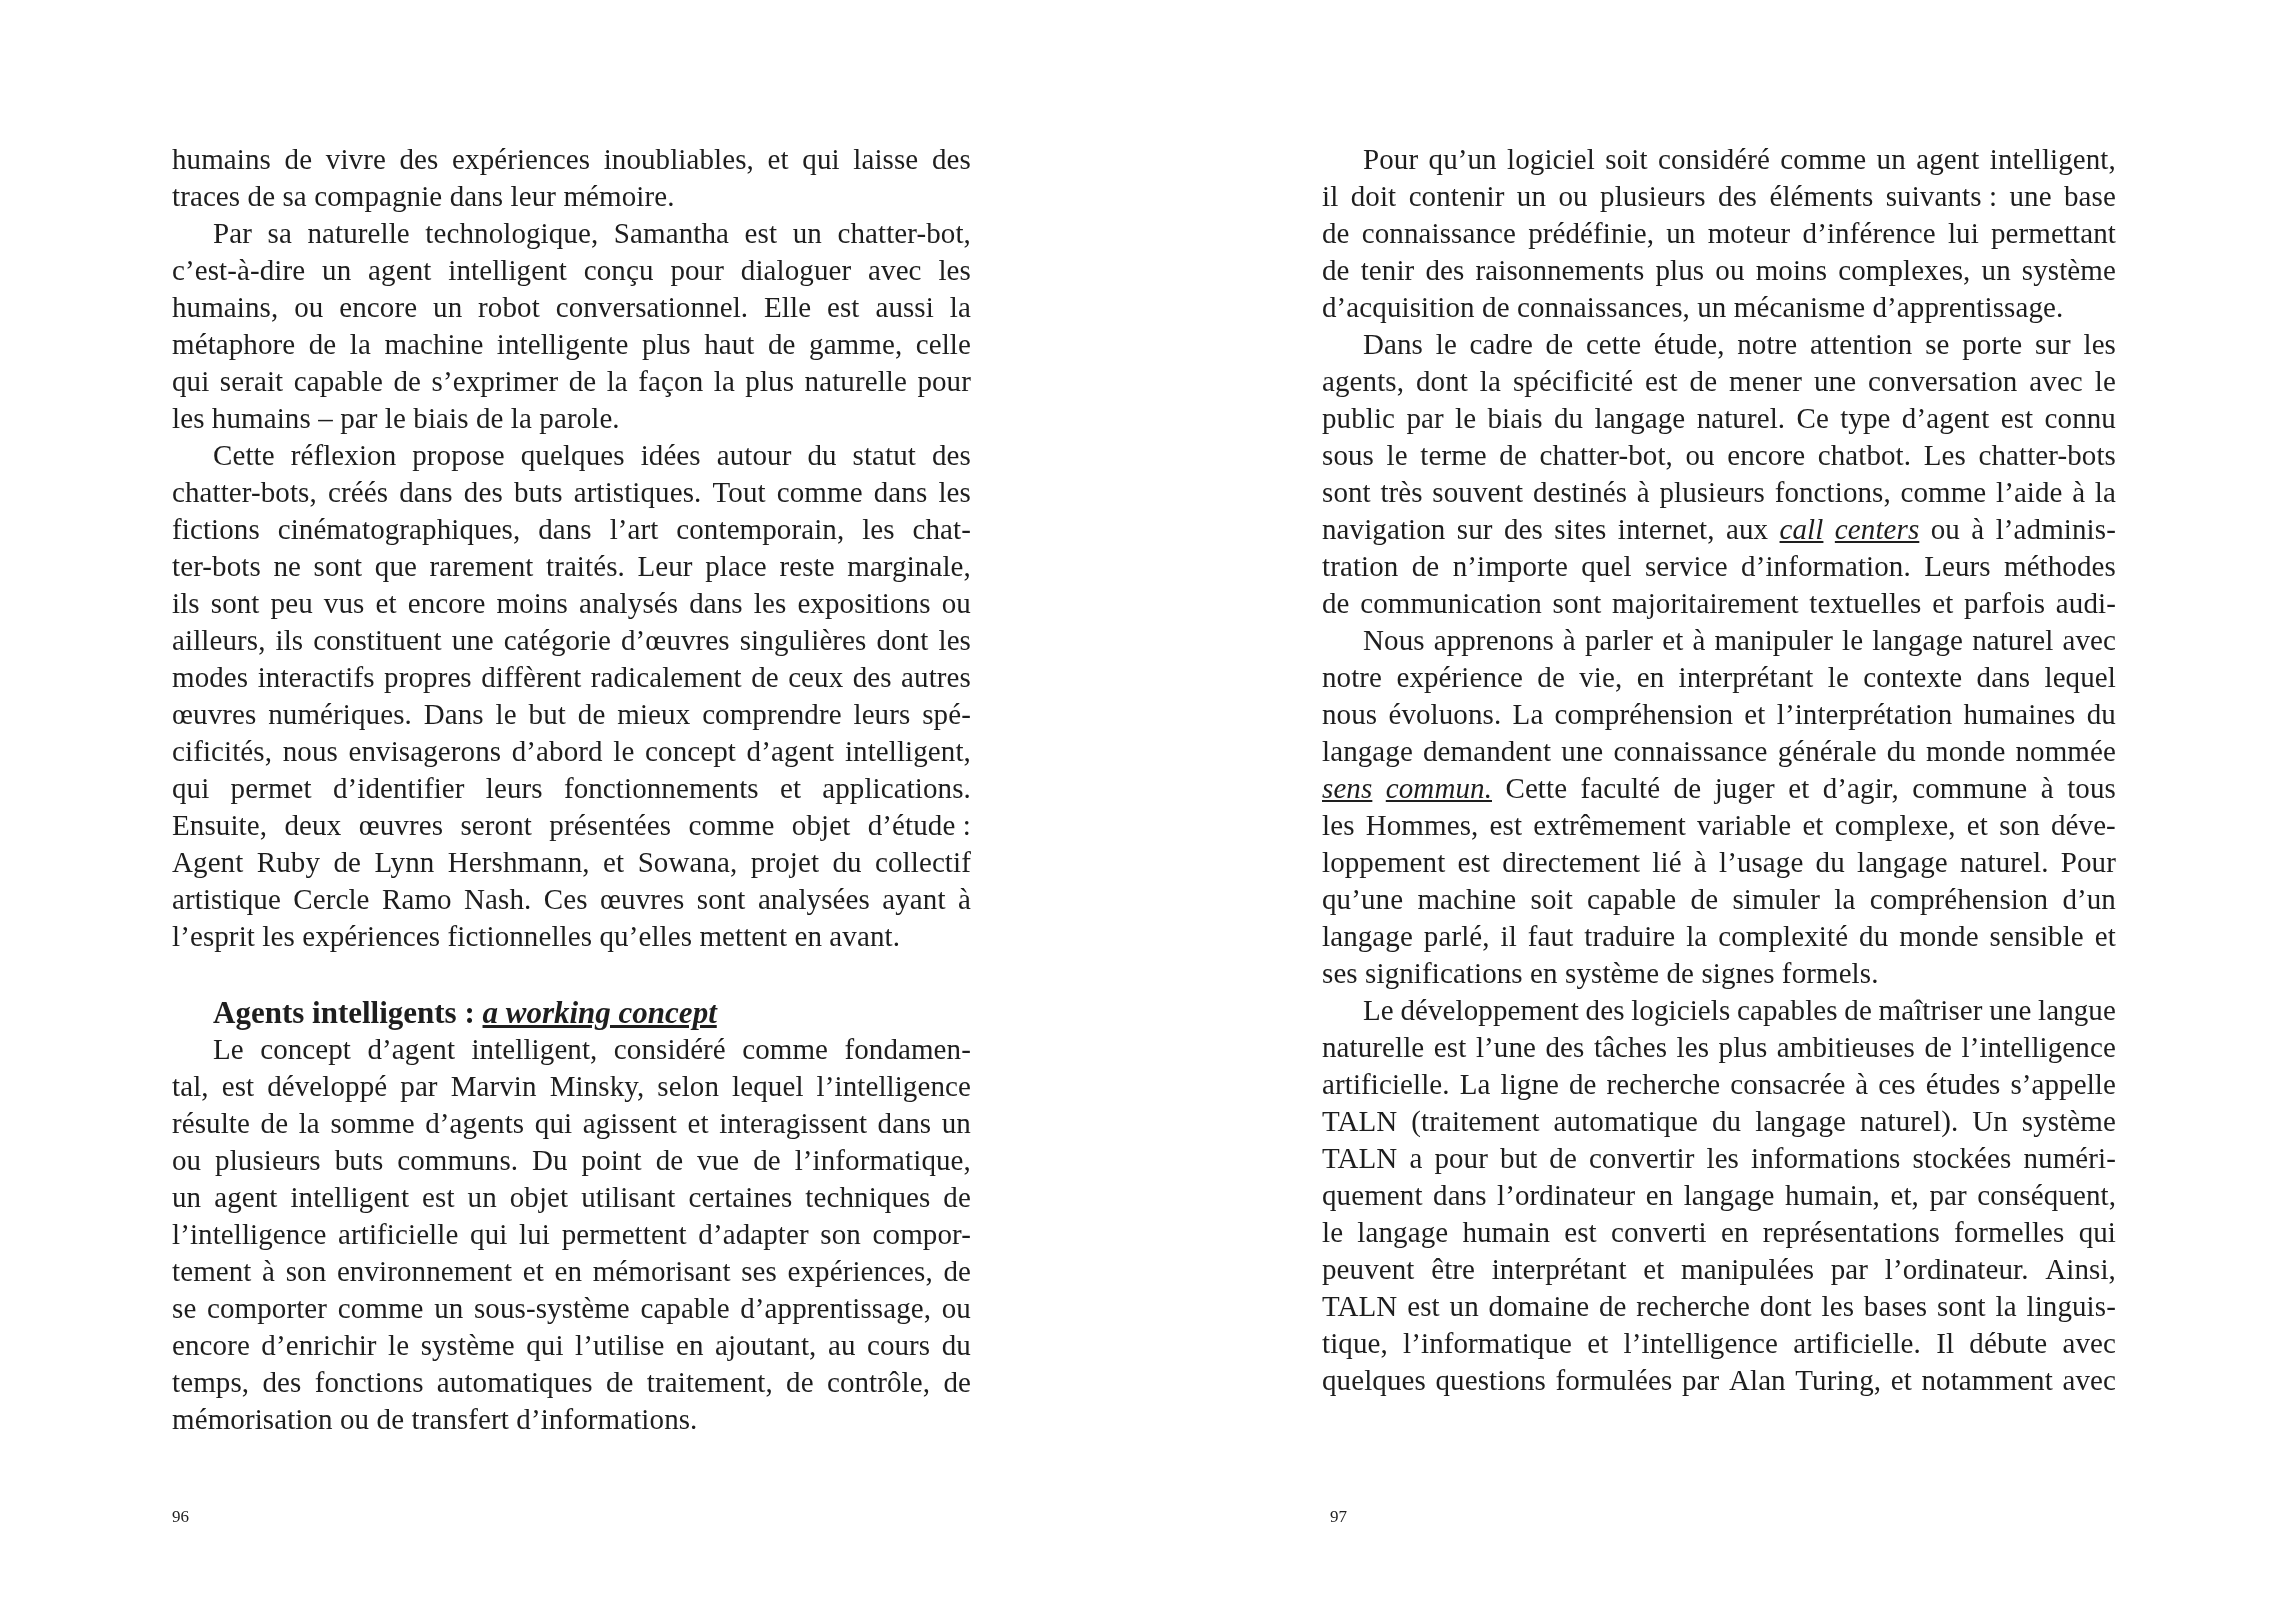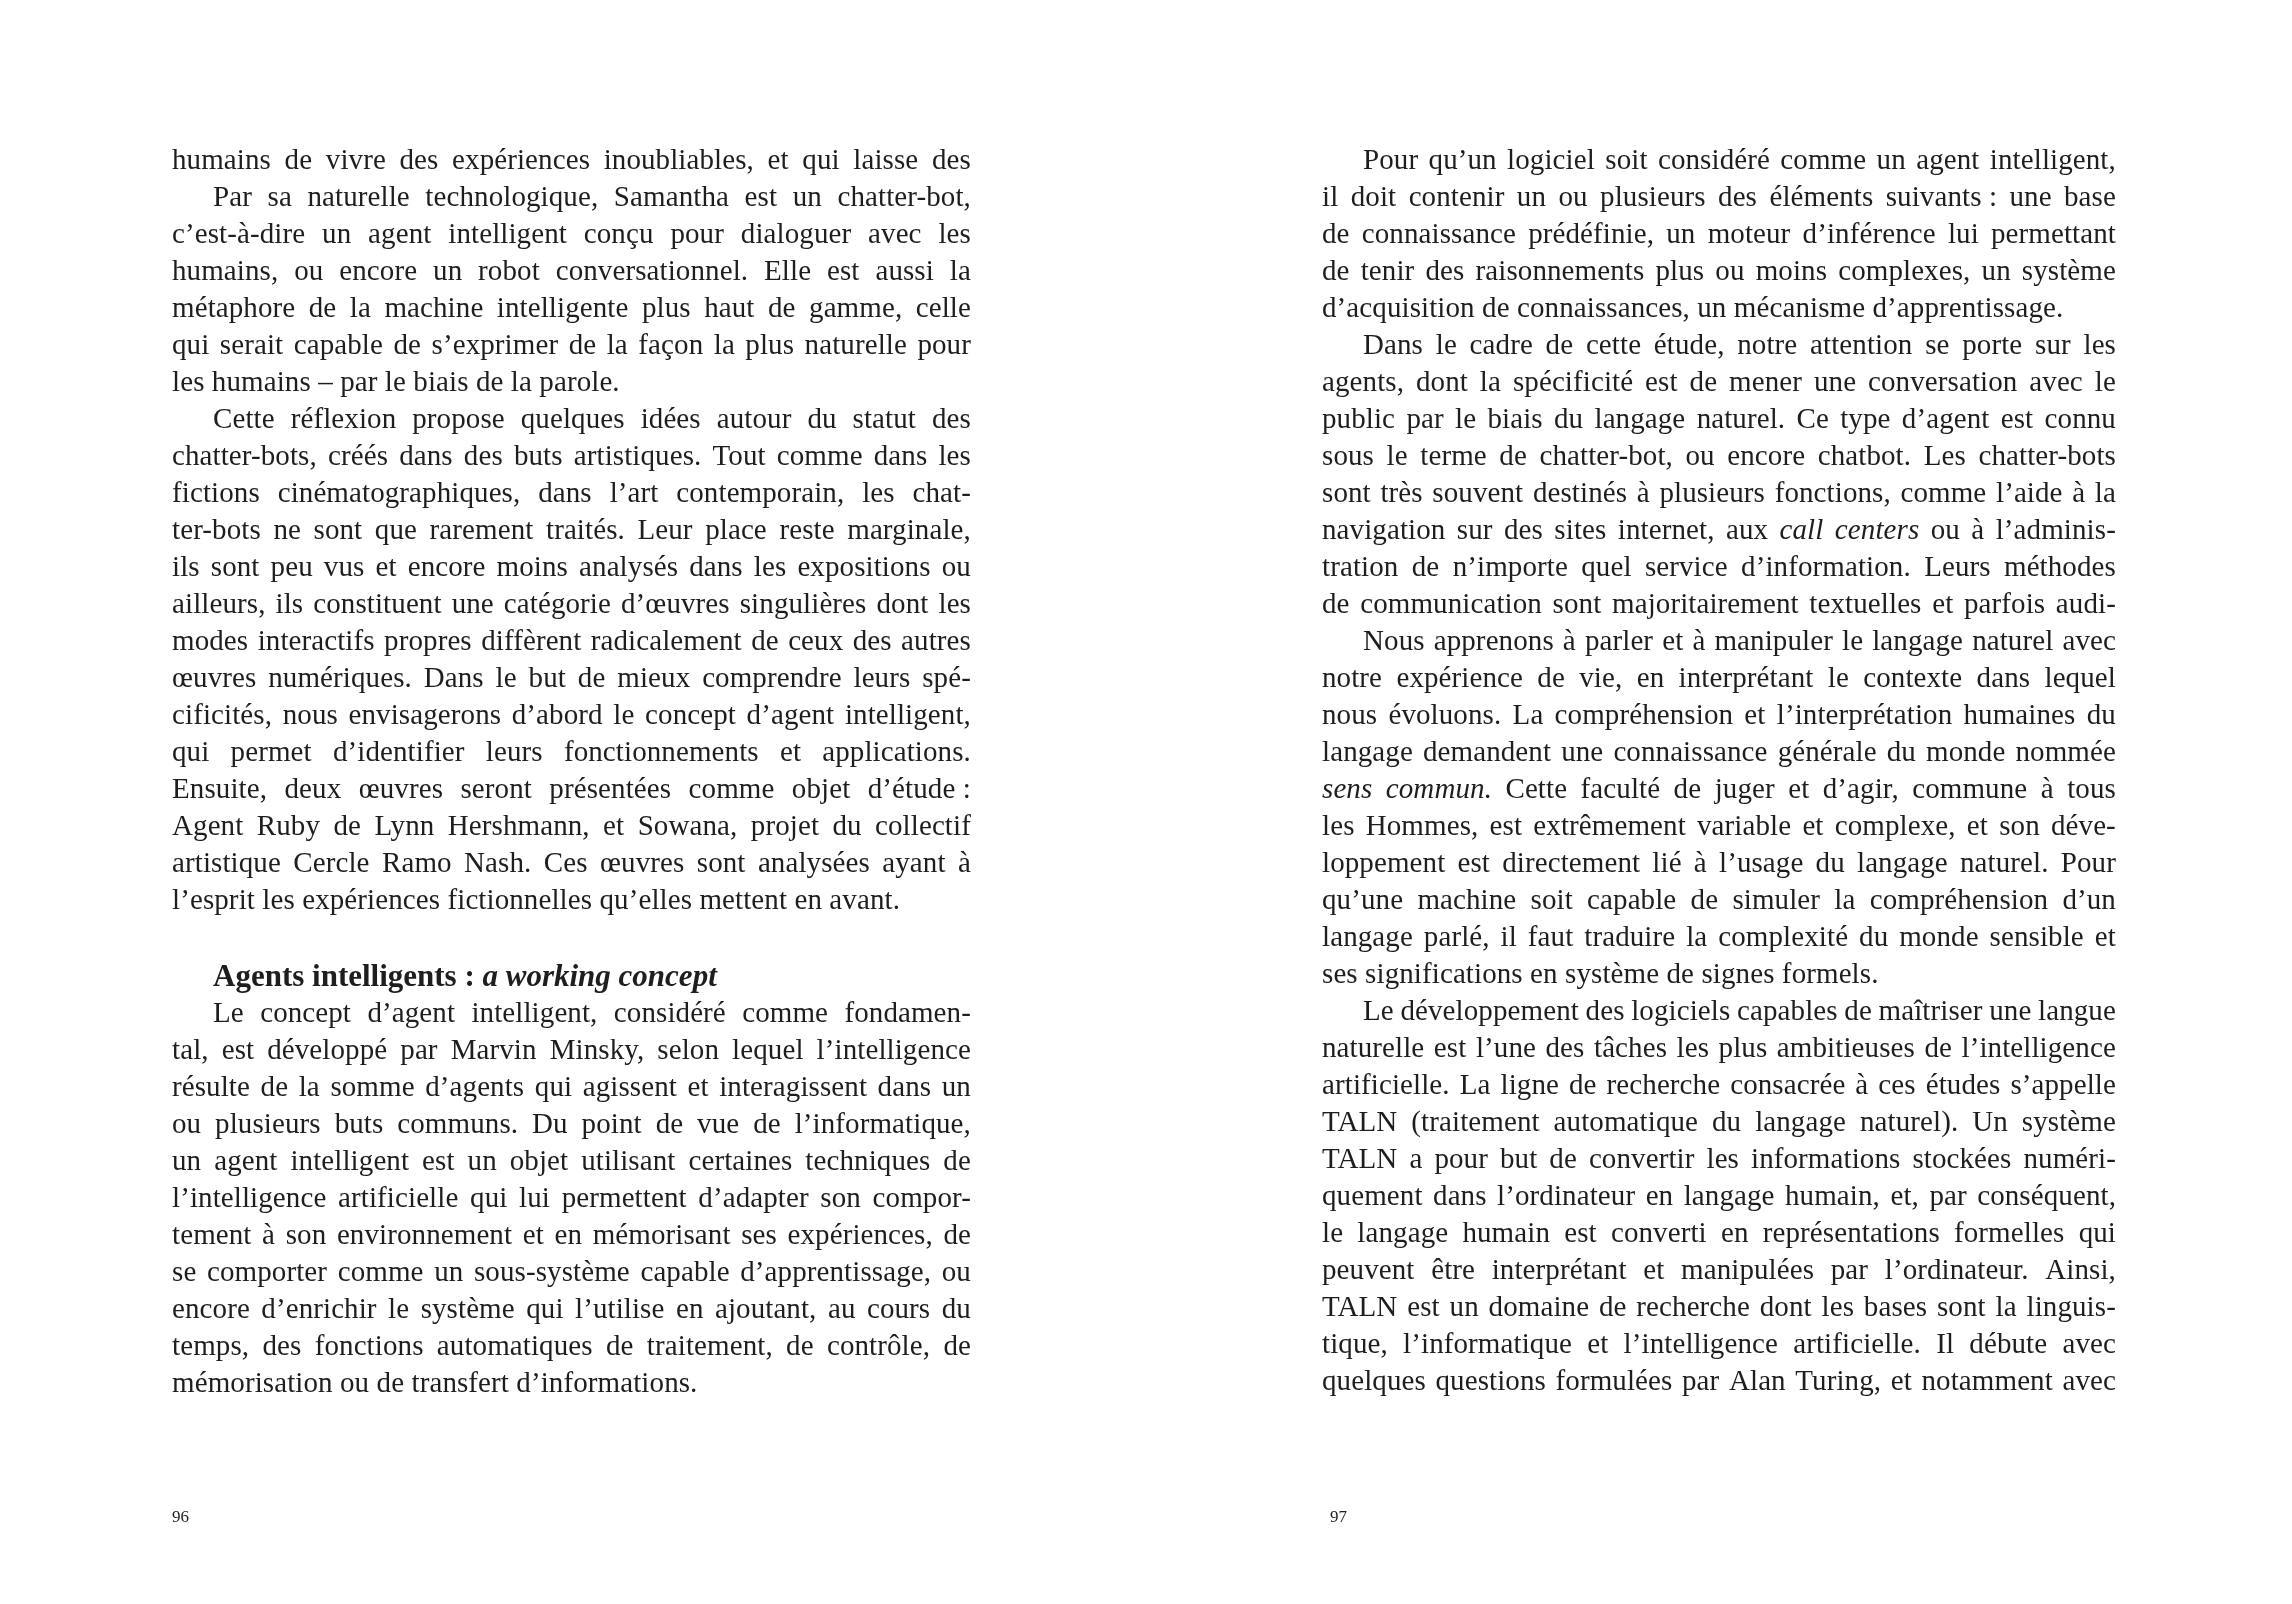--- a/index.html
+++ b/index.html
@@ -29,21 +29,21 @@
   .line.indent { padding-left: 41px; }
   .heading {
     height: 37px;
     line-height: 37px;
     font-size: 31px;
     font-weight: bold;
     padding-left: 41px;
     margin-top: 39px;
     white-space: nowrap;
   }
-  .it { font-style: italic; }
+  .it { font-style: italic; text-decoration: underline; }
   .bd { font-weight: bold; }
   .w  { white-space: pre; }
   .pagenum {
     position: absolute;
     top: 1507px;
     font-size: 17px;
     text-align: left;
   }
   .pagenum.pn-left  { left: 172px;  width: 799px; }
   .pagenum.pn-right { left: 1330px; width: 794px; }
@@ -58,20 +58,21 @@
         <span class="w">de</span>
         <span class="w">vivre</span>
         <span class="w">des</span>
         <span class="w">expériences</span>
         <span class="w">inoubliables,</span>
         <span class="w">et</span>
         <span class="w">qui</span>
         <span class="w">laisse</span>
         <span class="w">des</span>
       </div>
+      <div class="line last"><span>traces de sa compagnie dans leur mémoire.</span></div>
       <div class="line just indent">
         <span class="w">Par</span>
         <span class="w">sa</span>
         <span class="w">naturelle</span>
         <span class="w">technologique,</span>
         <span class="w">Samantha</span>
         <span class="w">est</span>
         <span class="w">un</span>
         <span class="w">chatter-bot,</span>
       </div>

